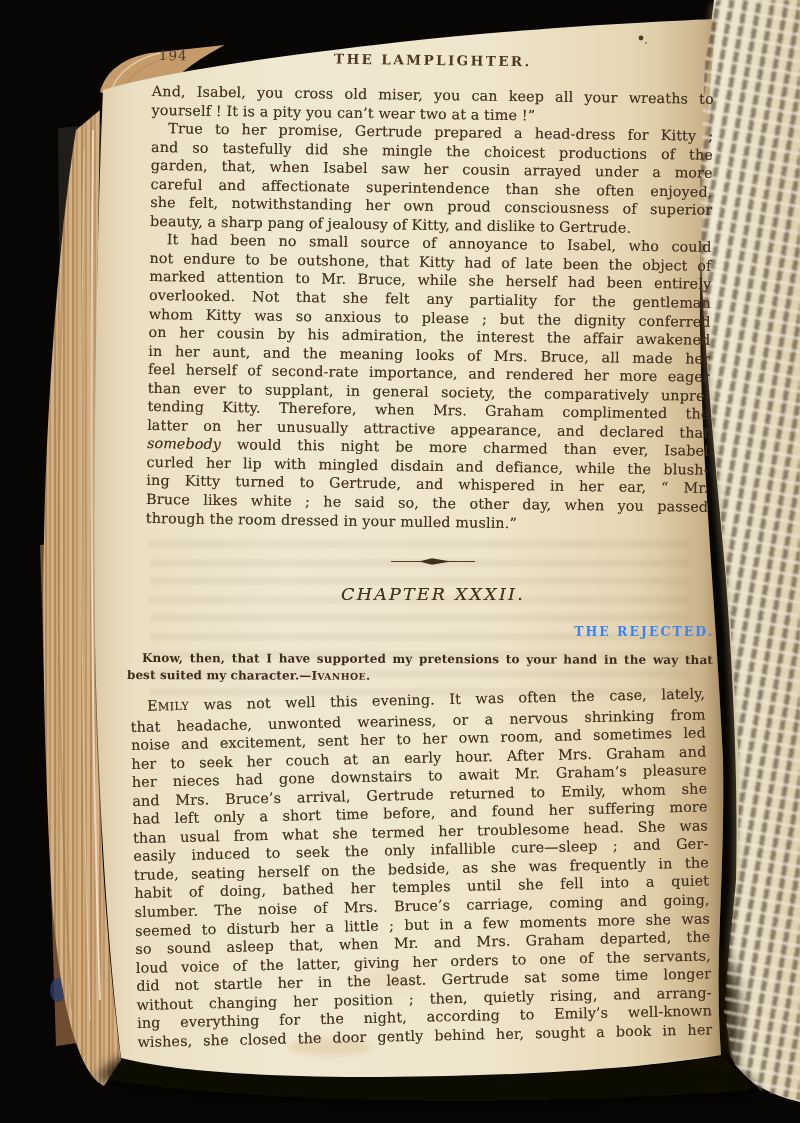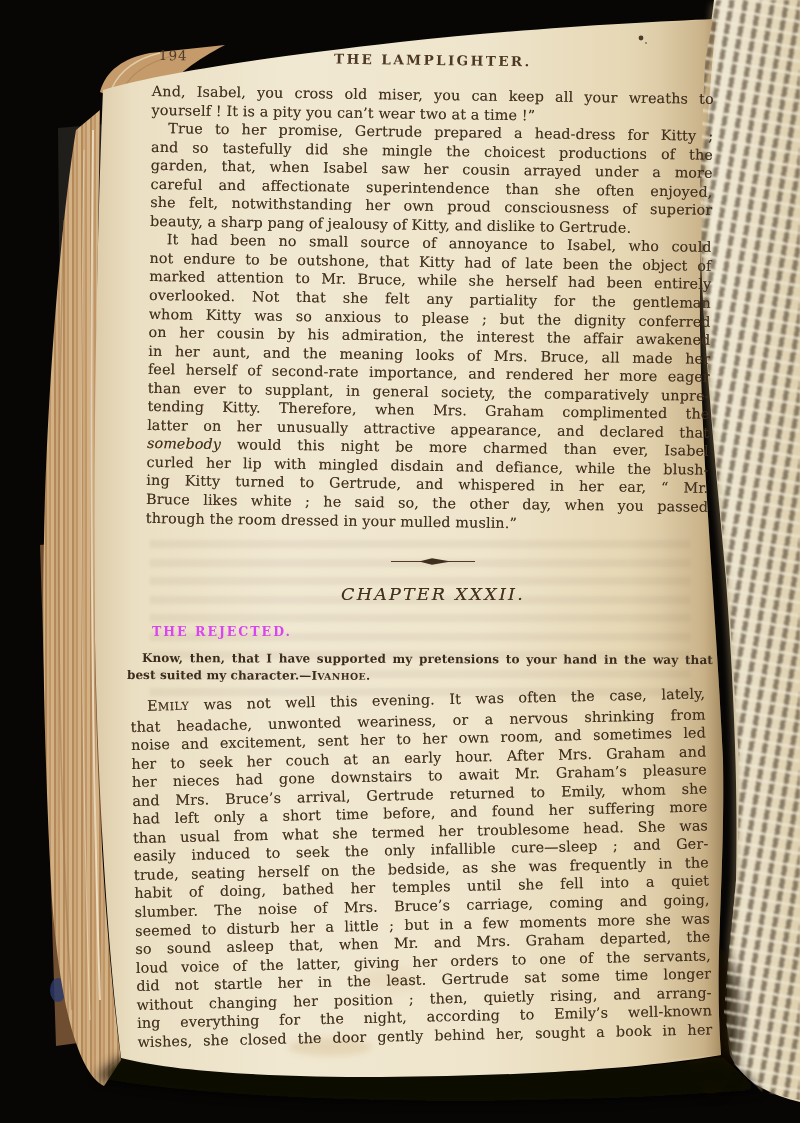--- a/index.html
+++ b/index.html
@@ -44,21 +44,21 @@
     white-space:nowrap;
     text-shadow:0 0 .4px rgba(62,44,26,.55);
   }
   .tline.endl{text-align-last:left;}
   .tline.ind{text-indent:17px;}
   .sc{font-size:.78em;text-transform:uppercase;letter-spacing:.4px;}
 
   .divider-wrap{left:391px;top:551px;width:84px;height:9px;}
 
   .chapter-title{left:152px;top:584px;width:562px;text-align:center;font-size:17.5px;letter-spacing:2.2px;color:#43311f;text-shadow:0 0 .5px rgba(62,44,26,.6);font-style:italic;}
-  .chapter-subtitle{left:152px;top:624px;width:562px;text-align:left;font-size:12.5px;font-weight:bold;letter-spacing:2px;color:#d946ef;}
+  .chapter-subtitle{left:152px;top:624px;width:562px;text-align:right;font-size:12.5px;font-weight:bold;letter-spacing:2px;color:#3b82f6;}
 
   .epigraph{left:127px;top:650px;width:586px;transform:rotate(0.2deg);transform-origin:0 0;}
   .epigraph .tline{font-size:12px;line-height:17px;font-weight:bold;letter-spacing:.1px;text-shadow:none;color:#3c2c1d;}
   .epigraph .tline.ind{text-indent:15px;}
 </style>
 </head>
 <body>
 
 <div class="stage">
 

